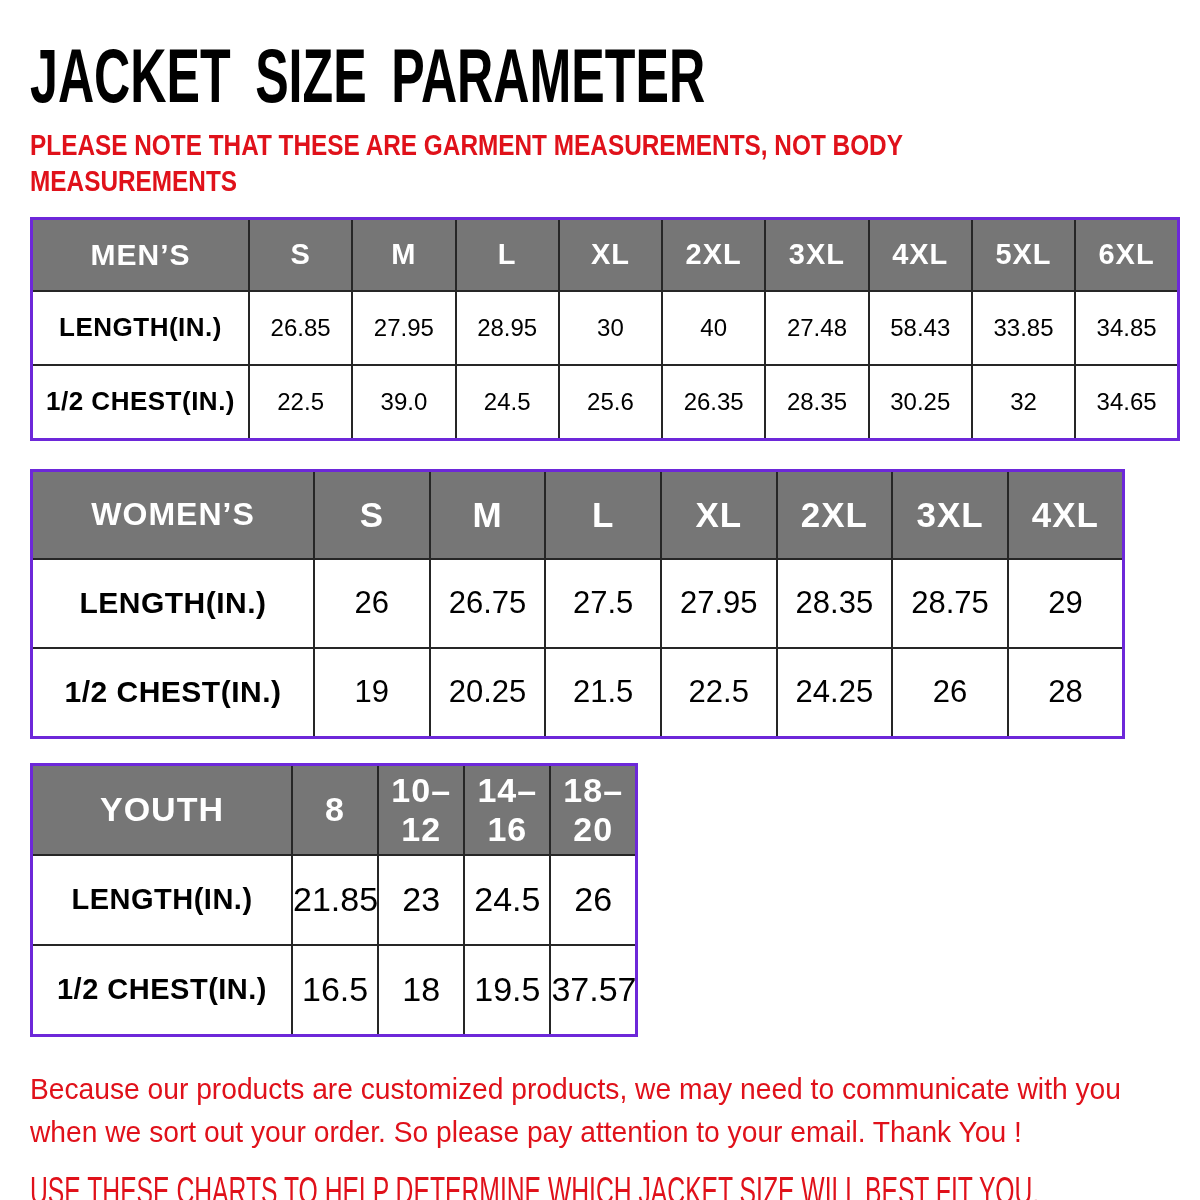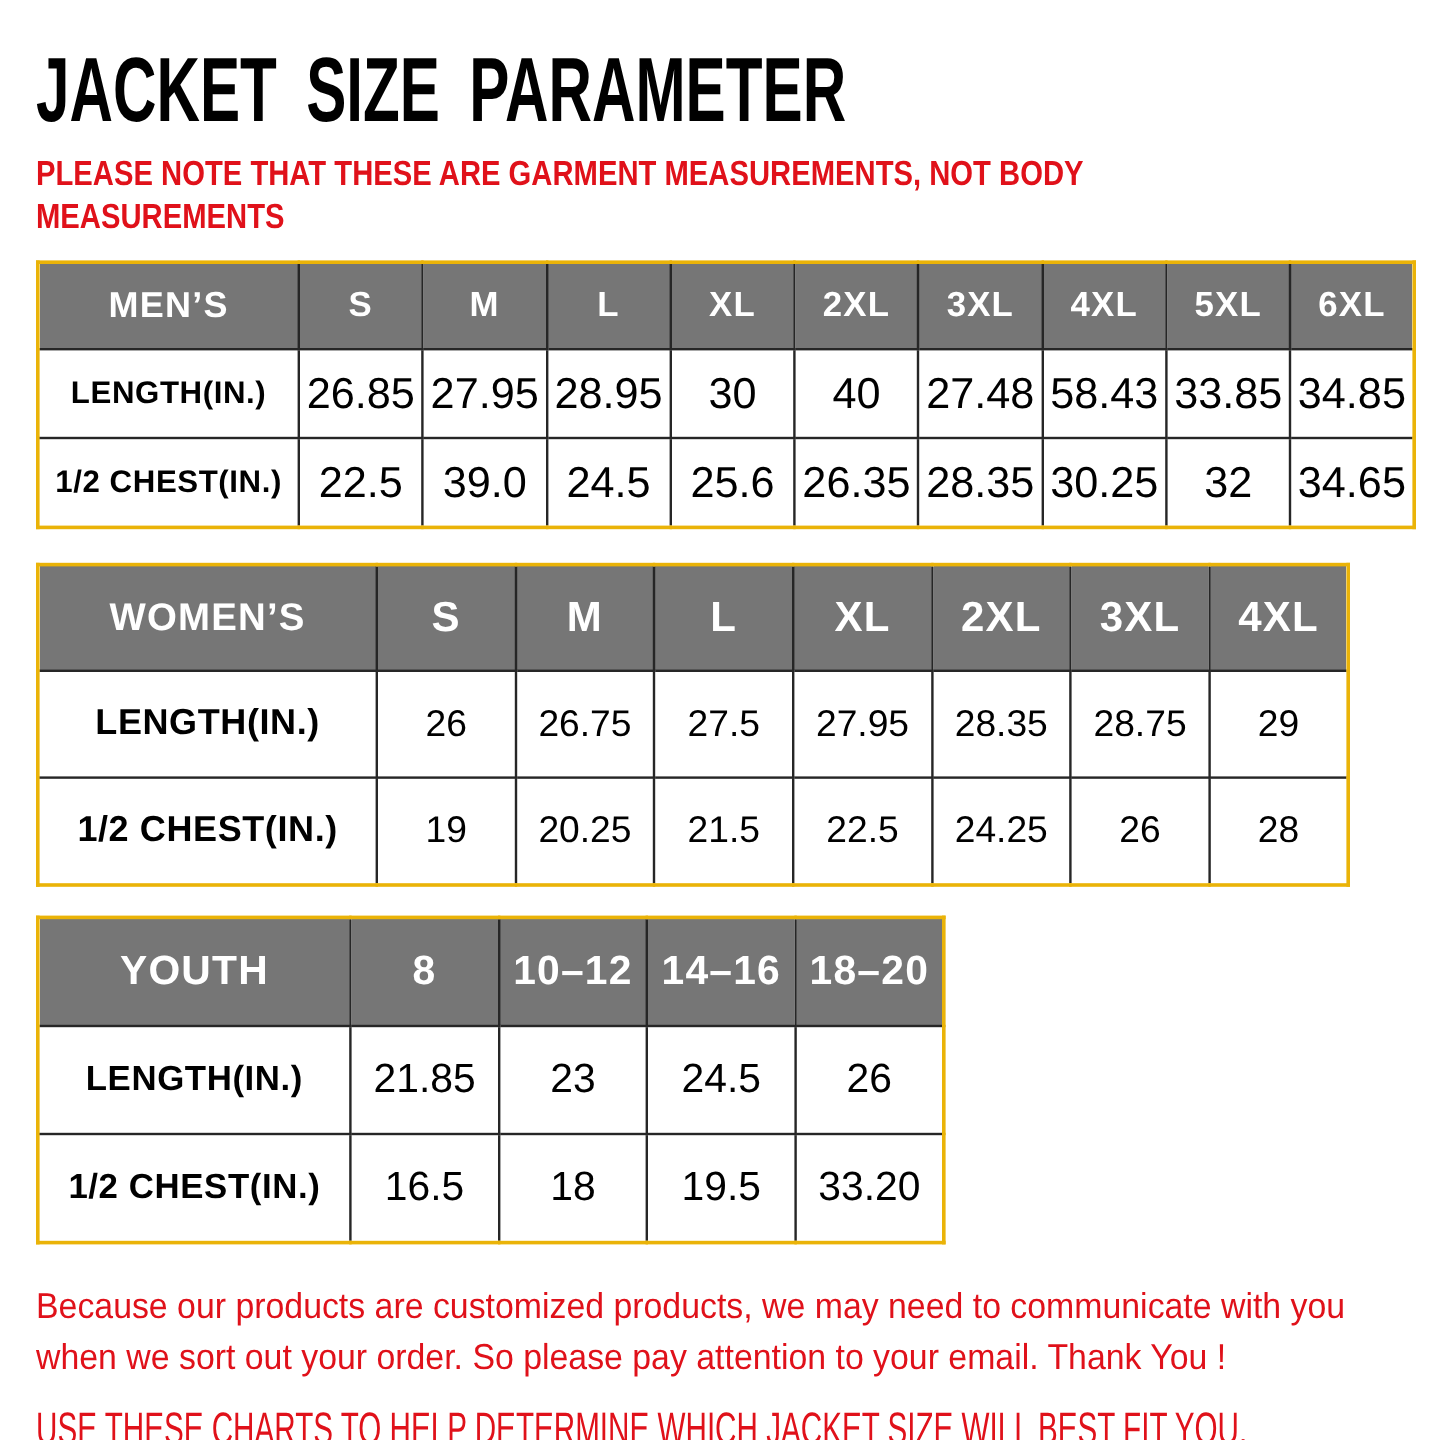--- a/index.html
+++ b/index.html
@@ -41,21 +41,21 @@
     color: #e0111a;
     transform: scaleX(0.84);
     transform-origin: left top;
     white-space: nowrap;
   }
 
   
   .size-table {
     border-collapse: collapse;
     table-layout: fixed;
-    border: 3px solid #eab308;
+    border: 3px solid #6d28d9;
     background: #ffffff;
   }
   .size-table th, .size-table td {
     border: 2px solid #262626;
     text-align: center;
     vertical-align: middle;
     padding: 0;
     overflow: hidden;
   }
   .size-table thead th {
@@ -65,30 +65,30 @@
     letter-spacing: 1px;
   }
   .size-table td.row-label {
     font-weight: bold;
     letter-spacing: 0.5px;
   }
 
   .t-mens { width: 1150px; margin-top: 18px; }
   .t-mens thead th { height: 70px; font-size: 29px; }
   .t-mens th:first-child { width: 215px; font-size: 30px; }
-  .t-mens td { height: 72px; font-size: 36px; }
+  .t-mens td { height: 72px; font-size: 24px; }
   .t-mens td.row-label { font-size: 26px; }
 
   .t-womens { width: 1095px; margin-top: 28px; }
   .t-womens thead th { height: 86px; font-size: 35px; }
   .t-womens th:first-child { width: 280px; font-size: 32px; }
   .t-womens td { height: 87px; font-size: 31px; }
   .t-womens td.row-label { font-size: 30px; }
 
-  .t-youth { width: 758px; margin-top: 24px; }
+  .t-youth { width: 608px; margin-top: 24px; }
   .t-youth thead th { height: 88px; font-size: 34px; }
   .t-youth th:first-child { width: 258px; font-size: 34px; }
   .t-youth td { height: 88px; font-size: 34px; }
   .t-youth td.row-label { font-size: 29px; }
 
   
   .footer-para {
     margin-top: 30px;
     font-size: 30px;
     line-height: 1.45;
@@ -213,21 +213,21 @@
             <td>21.85</td>
             <td>23</td>
             <td>24.5</td>
             <td>26</td>
           </tr>
           <tr>
             <td class="row-label">1/2 CHEST(IN.)</td>
             <td>16.5</td>
             <td>18</td>
             <td>19.5</td>
-            <td>33.20</td>
+            <td>37.57</td>
           </tr>
         </tbody>
       </table>
     </div>
 
   <div class="footer-para">
     <div>Because our products are customized products, we may need to communicate with you</div>
     <div>when we sort out your order. So please pay attention to your email. Thank You !</div>
   </div>
 

